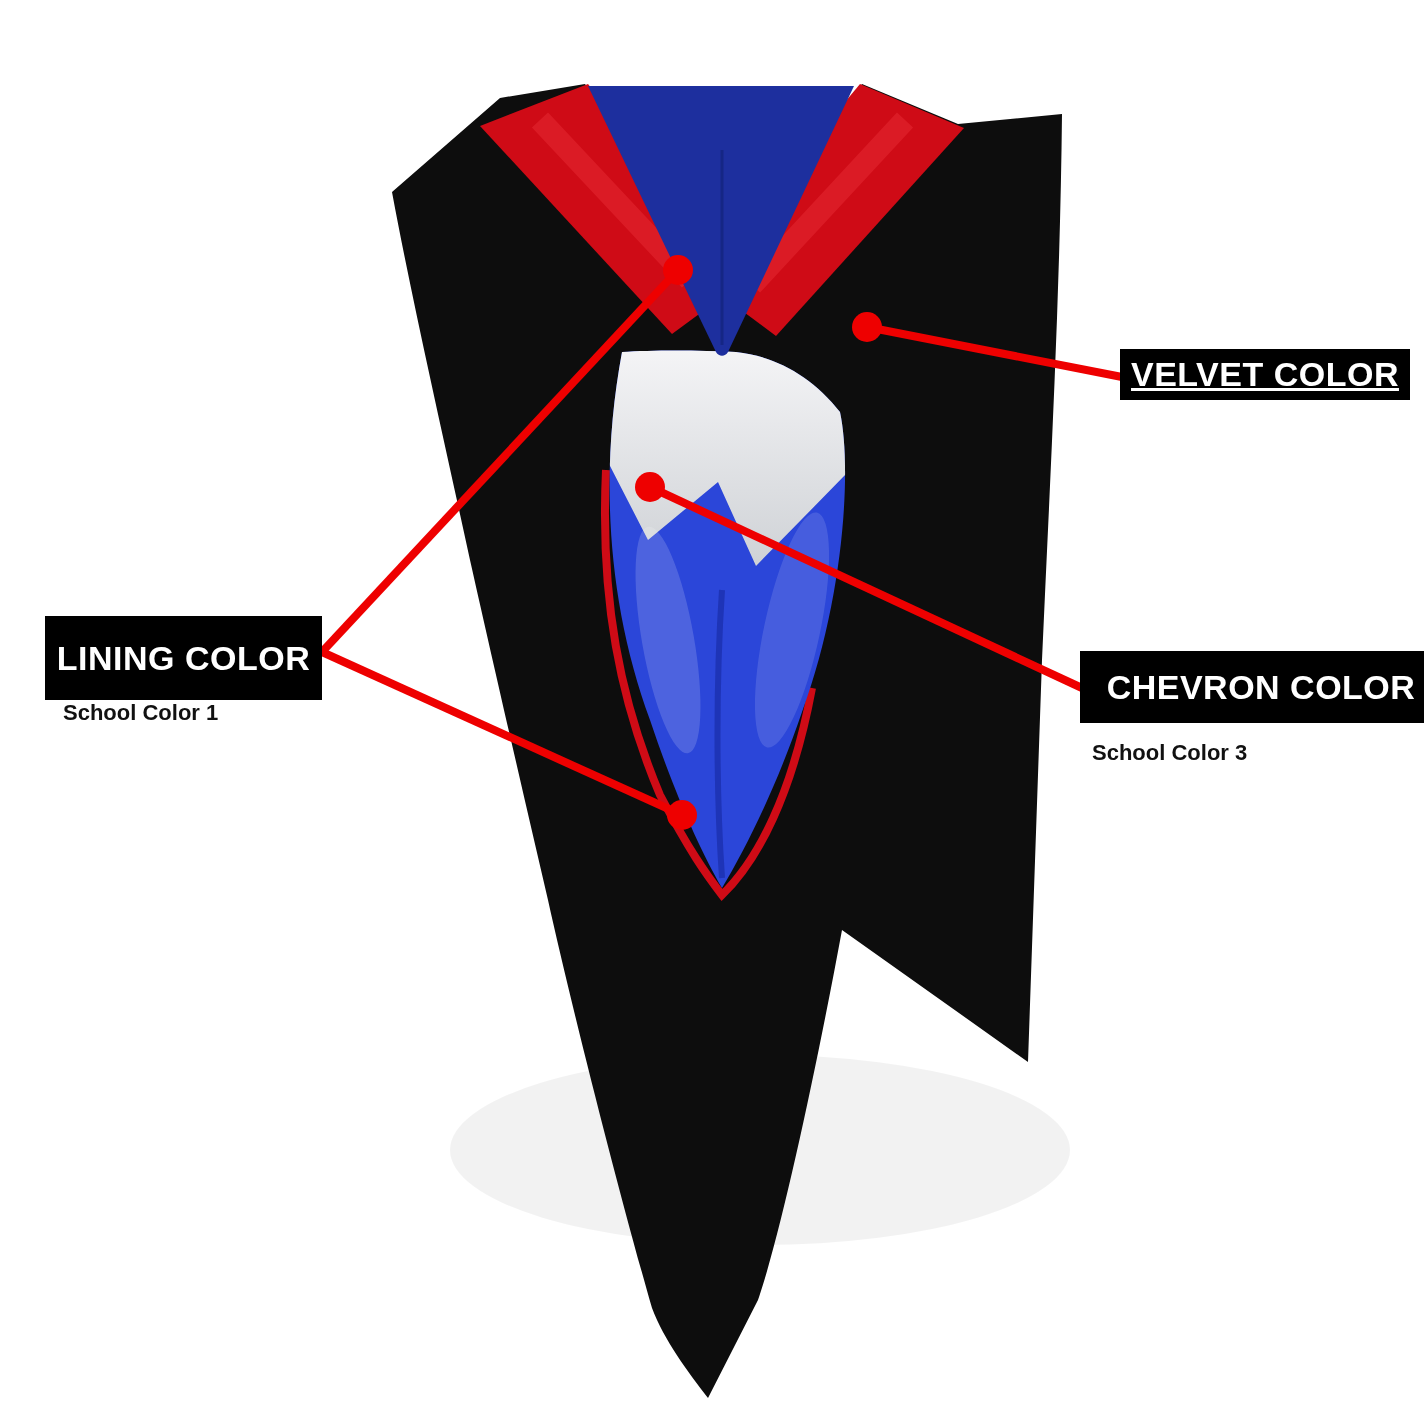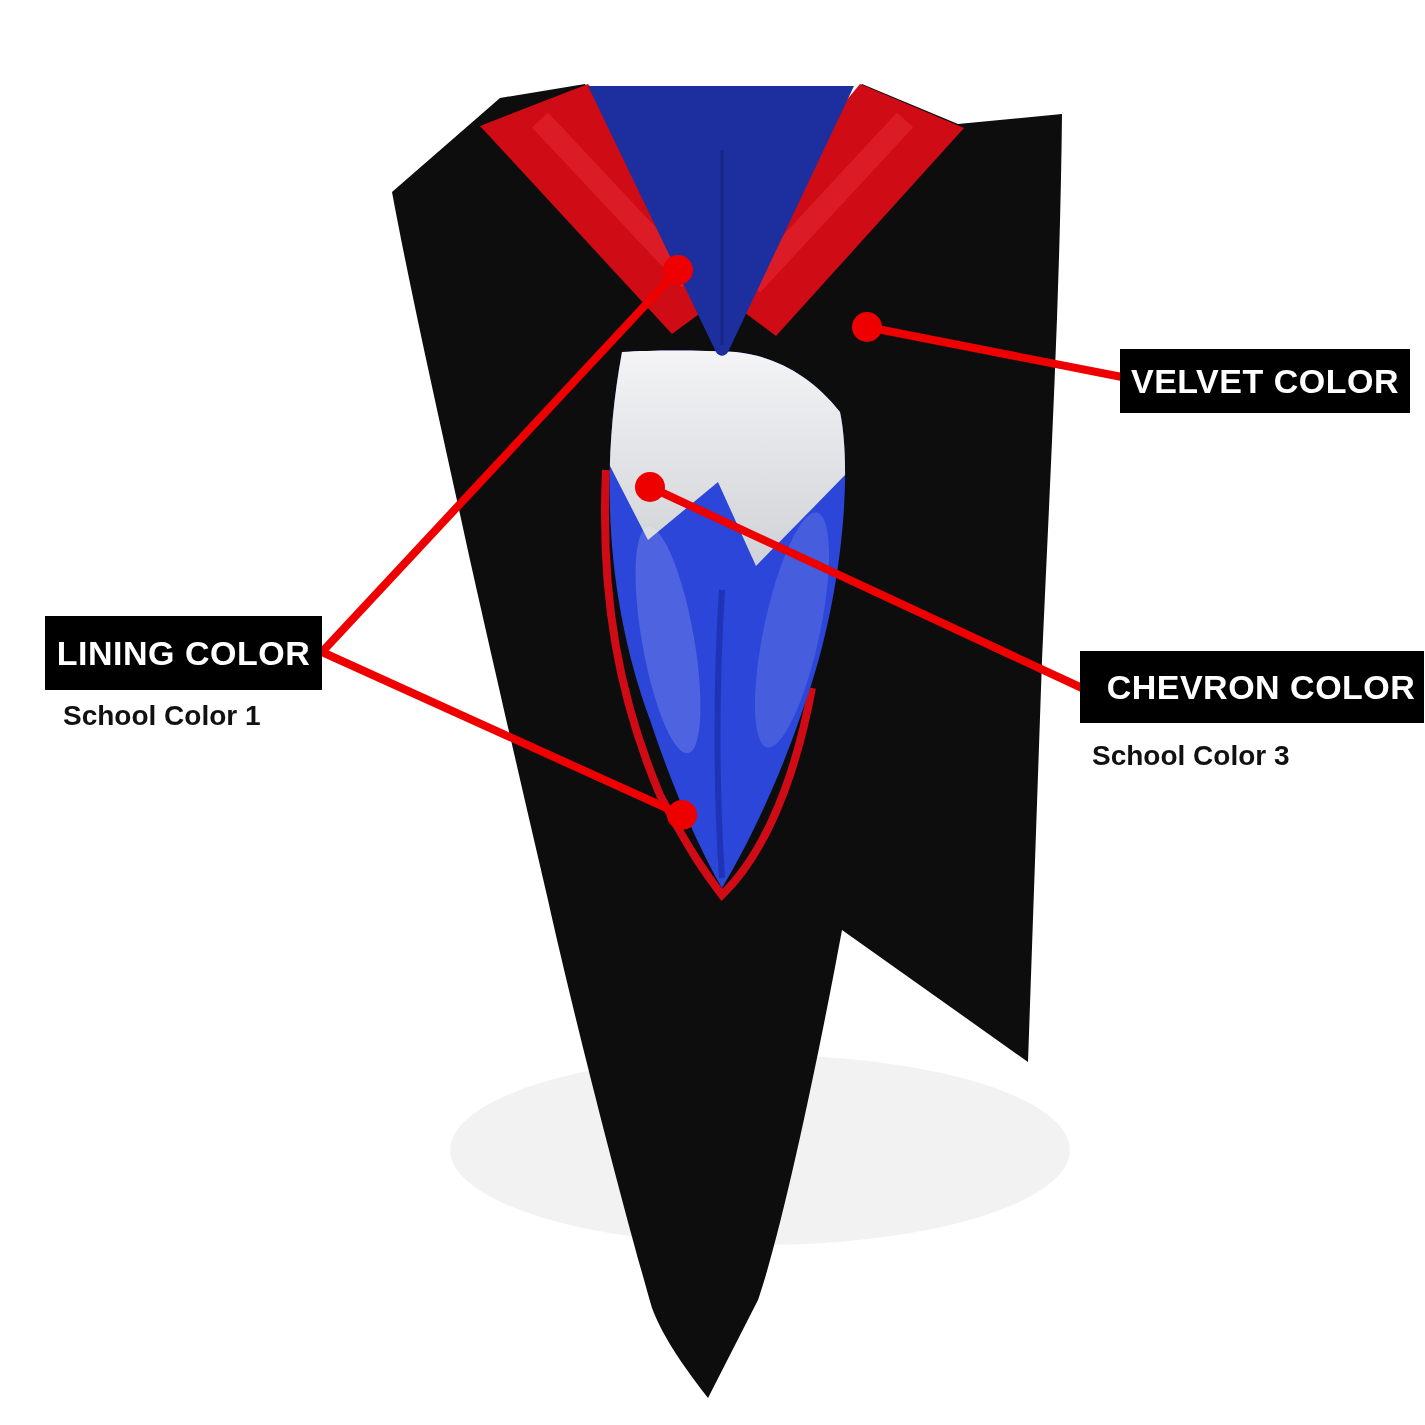--- a/index.html
+++ b/index.html
@@ -27,28 +27,28 @@
   .label-box{
     position:absolute;
     background:var(--label-bg);
     color:var(--label-text);
     font-weight:bold;
     font-size:34px;
     letter-spacing:0.5px;
     display:flex;align-items:center;justify-content:center;
     white-space:nowrap;
   }
-  .label-velvet{left:1120px;top:349px;width:290px;height:64px;}
-  .label-lining{left:45px;top:616px;width:277px;height:74px;}
+  .label-velvet{left:1120px;top:349px;width:290px;height:51px;text-decoration:underline;}
+  .label-lining{left:45px;top:616px;width:277px;height:84px;}
   .label-chevron{left:1080px;top:651px;width:326px;height:72px;padding-left:18px;}
   .sub-label{
     position:absolute;
     color:var(--sub-text);
     font-weight:bold;
-    font-size:28px;
+    font-size:22px;
     white-space:nowrap;
   }
   .sub-lining{left:63px;top:700px;}
   .sub-chevron{left:1092px;top:740px;}
 </style>
 </head>
 <body>
 
 <div class="stage">
 

